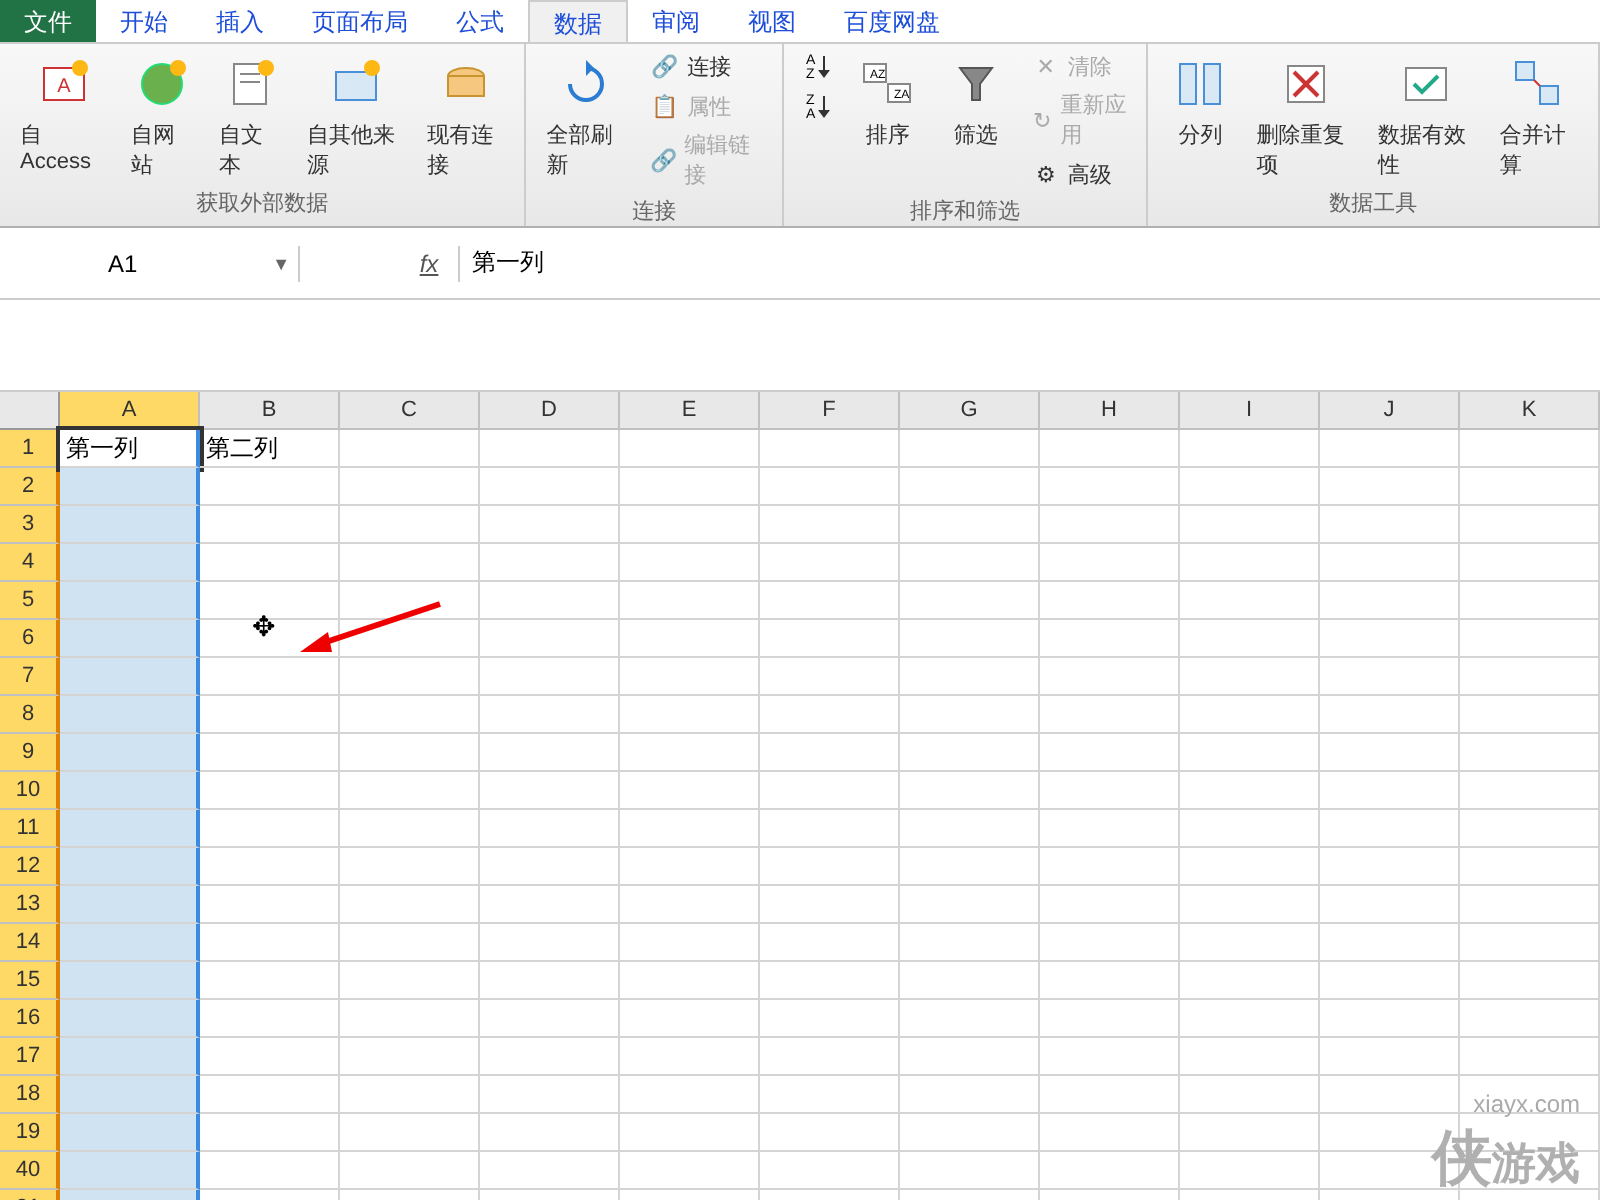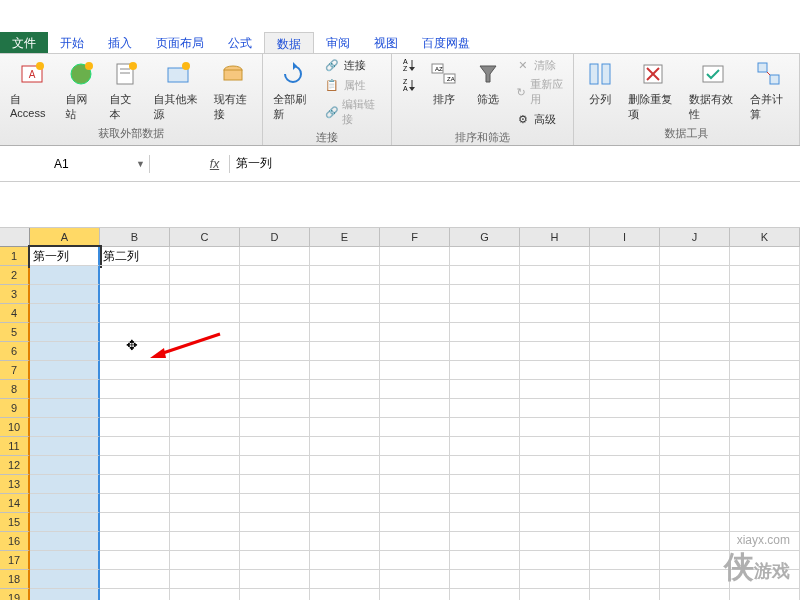--- a/index.html
+++ b/index.html
@@ -1,18 +1,18 @@
 <!DOCTYPE html>
 <html><head>
 <meta charset="utf-8">
 <style>
 * { margin: 0; padding: 0; box-sizing: border-box; font-family: "Microsoft YaHei", Arial, sans-serif; }
 body { background: #fff; width: 800px; height: 600px; overflow: hidden; position: relative; }
 
-.tabbar { display: flex; background: #fff; border-bottom: 1px solid #ccc; height: 22px; font-size: 12px; margin-top: 32px; }
+.tabbar { display: flex; background: #fff; border-bottom: 1px solid #ccc; height: 22px; font-size: 12px; }
 .tab { padding: 3px 12px; color: #1d4ed8; cursor: pointer; }
 .tab.file { background: #217346; color: #fff; }
 .tab.active { background: #f0f0f0; border: 1px solid #ccc; border-bottom: none; }
 
 .ribbon { background: linear-gradient(#f8f8f8, #e8e8e8); border-bottom: 1px solid #b0b0b0; height: 92px; display: flex; }
 .rgroup { border-right: 1px solid #ccc; display: flex; flex-direction: column; padding: 2px 6px; }
 .rgroup-items { display: flex; gap: 4px; flex: 1; align-items: flex-start; }
 .rgroup-label { text-align: center; font-size: 11px; color: #666; padding: 2px 0; }
 .rbtn { display: flex; flex-direction: column; align-items: center; justify-content: flex-start; font-size: 11px; color: #333; cursor: pointer; padding: 2px 4px; min-width: 40px; }
 .rbtn .ico { width: 32px; height: 32px; display: flex; align-items: center; justify-content: center; margin-bottom: 2px; }
@@ -41,21 +41,21 @@
 .colhead.sel { background: #ffd966; border-bottom: 2px solid #e08000; }
 .cells { position: relative; }
 .row { display: flex; height: 19px; }
 .cell { width: 70px; border-right: 1px solid #d4d4d4; border-bottom: 1px solid #d4d4d4; font-size: 12px; padding: 0 3px; line-height: 18px; }
 .cell.selcol { background: #d0e3f2; border-right: 2px solid #3b8cde; }
 .cell.activecell { background: #fff; outline: 2px solid #333; }
 
 .arrow { position: absolute; left: 120px; top: 85px; pointer-events: none; }
 .cursor-move { position: absolute; left: 96px; top: 90px; font-size: 14px; pointer-events: none; }
 
-.watermark { position: absolute; right: 10px; bottom: 12px; text-align: right; color: #888; }
+.watermark { position: absolute; right: 10px; bottom: 0; text-align: right; color: #888; }
 .watermark .big { font-size: 30px; color: #b0b0b0; font-weight: bold; }
 .watermark .sm { font-size: 12px; color: #aaa; }
 
 svg { display: block; }
 </style>
 </head>
 <body>
 
 <div class="tabbar">
   <div class="tab file">文件</div>
@@ -587,14 +587,14 @@
           <div class="cell"></div>
           <div class="cell"></div>
           <div class="cell"></div>
         </div>
       </div>
   </div>
 </div>
 
 <div class="watermark">
   <div class="sm">xiayx.com</div>
-  <span class="big">侠</span><span class="big" style="font-size:18px">游戏</span>
+  <span class="big">侠</span><span class="big" style="font-size:22px">游戏</span>
 </div>
 
 </body></html>

